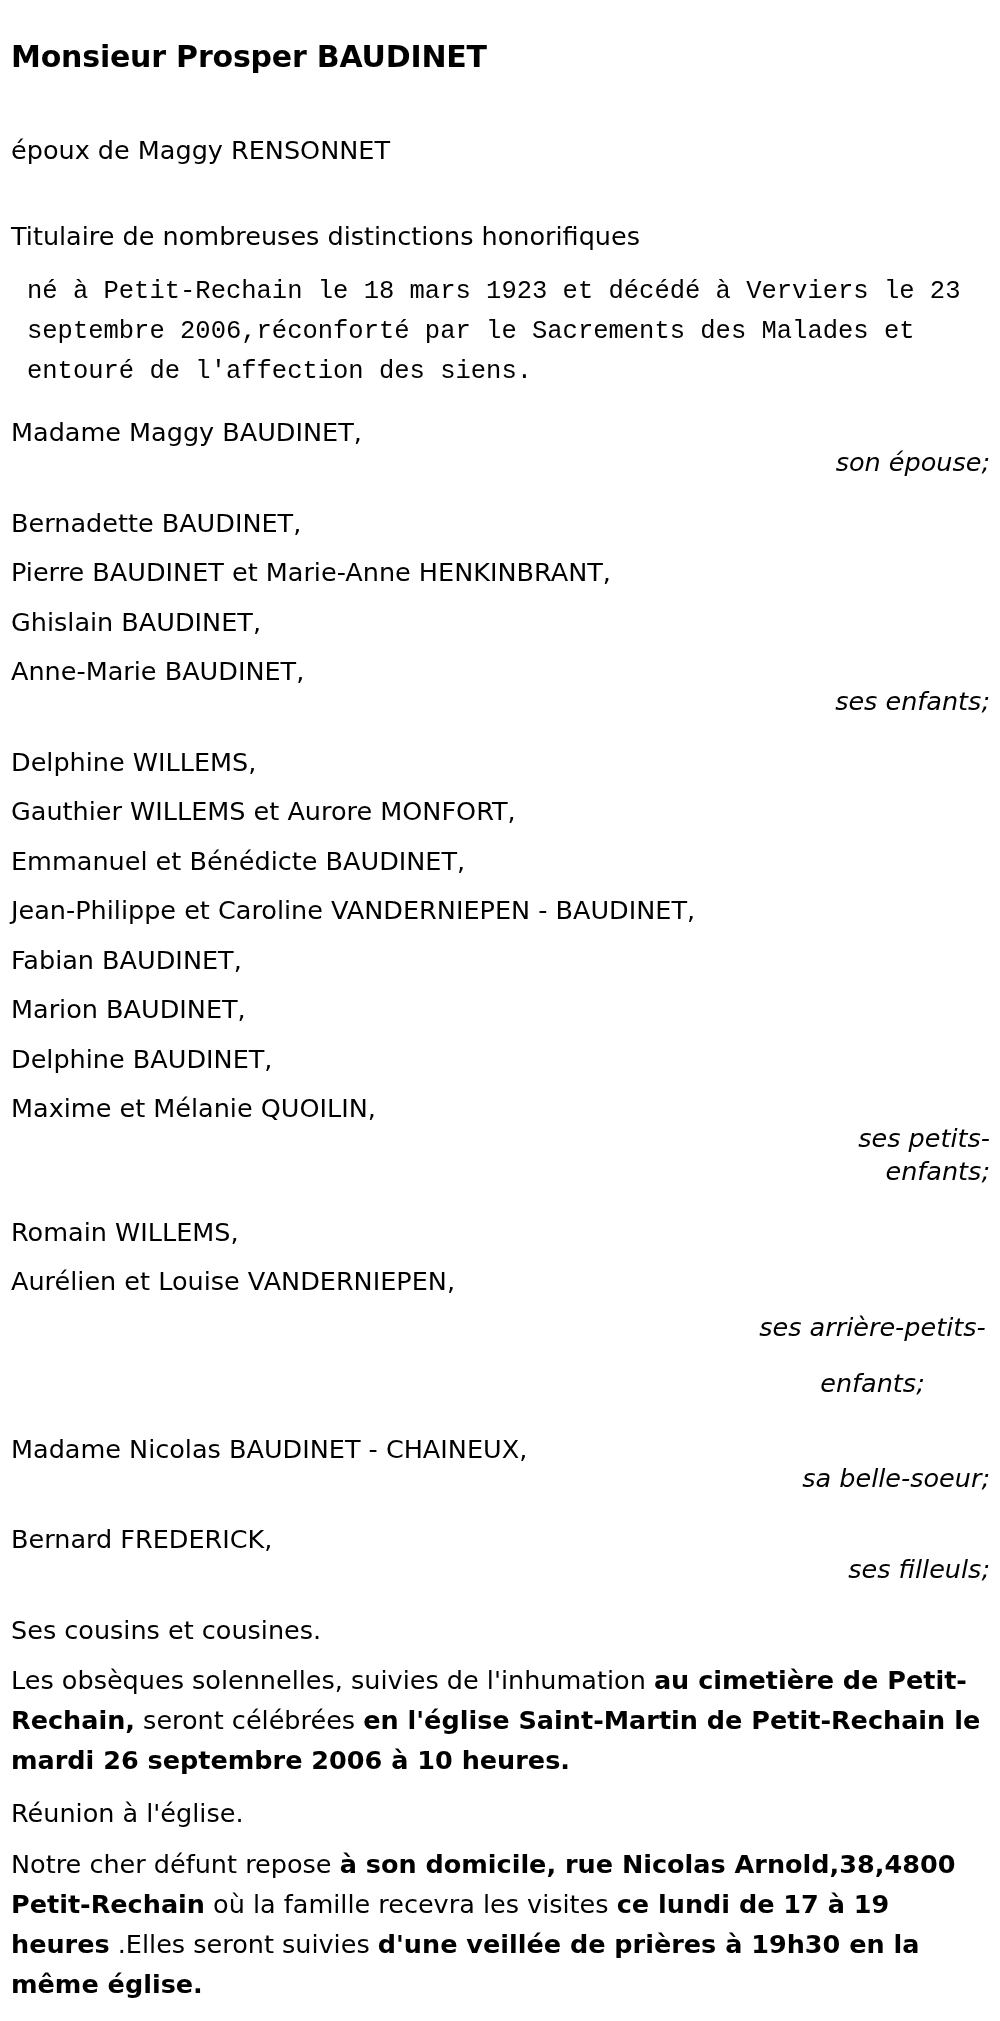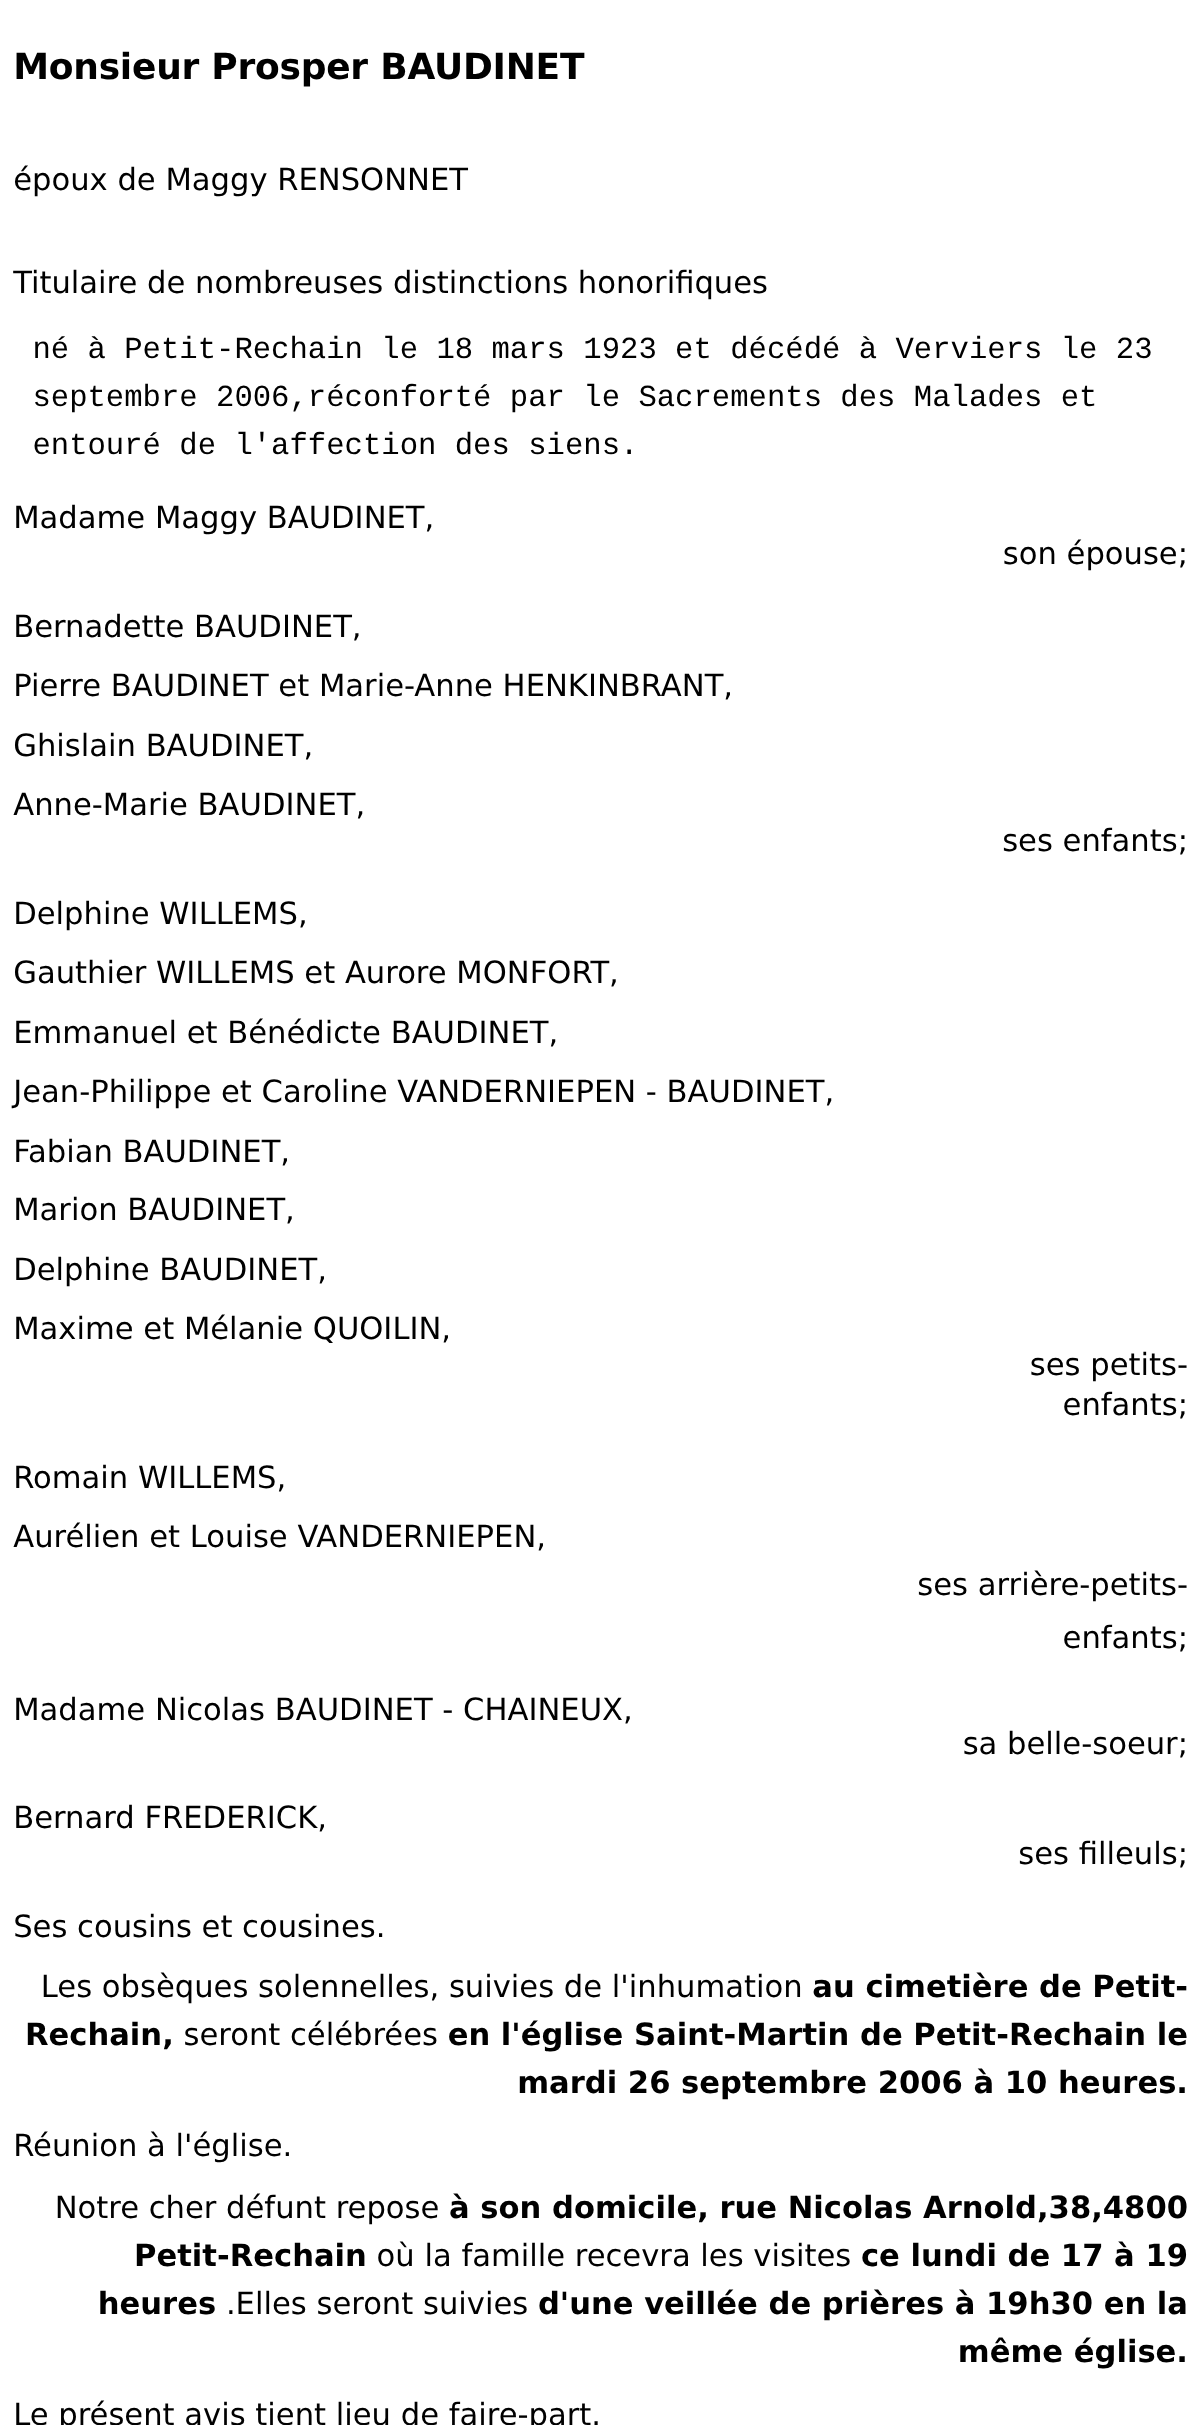--- a/index.html
+++ b/index.html
@@ -22,29 +22,30 @@
       height: 54px;
       line-height: 54px;
       letter-spacing: -0.2px;
     }
     .intro { margin-top: 36px; line-height: 40px; }
     .intro div { height: 40px; margin-top: 46px; }
     .birth { margin-top: 40px; line-height: 40px; }
     .p { margin: 16px; line-height: 40px; font-family: Liberation Mono, monospace; }
     .name { height: 49.5px; line-height: 49.5px; }
     .relation {
+      font-style: italic;
       text-align: right;
       line-height: 33px;
       margin: -12px 0 0 auto;
       width: 235px;
       padding-bottom: 20px;
     }
-    .relation.wrap { line-height: 44px; margin-top: -8px; padding-bottom: 14px; }
+    .relation.wrap { line-height: 56px; margin-top: -8px; padding-bottom: 14px; text-align: center; }
     .plain { height: 49.5px; line-height: 49.5px; }
-    .para { line-height: 40px; margin-top: 5px; margin-bottom: 9px; text-align: right; }
+    .para { line-height: 40px; margin-top: 5px; margin-bottom: 9px; }
     b { font-weight: bold; }
   </style>
 </head>
 <body>
 
 <div class="page">
 
   <h1>Monsieur Prosper BAUDINET</h1>
 
   <div class="intro">

